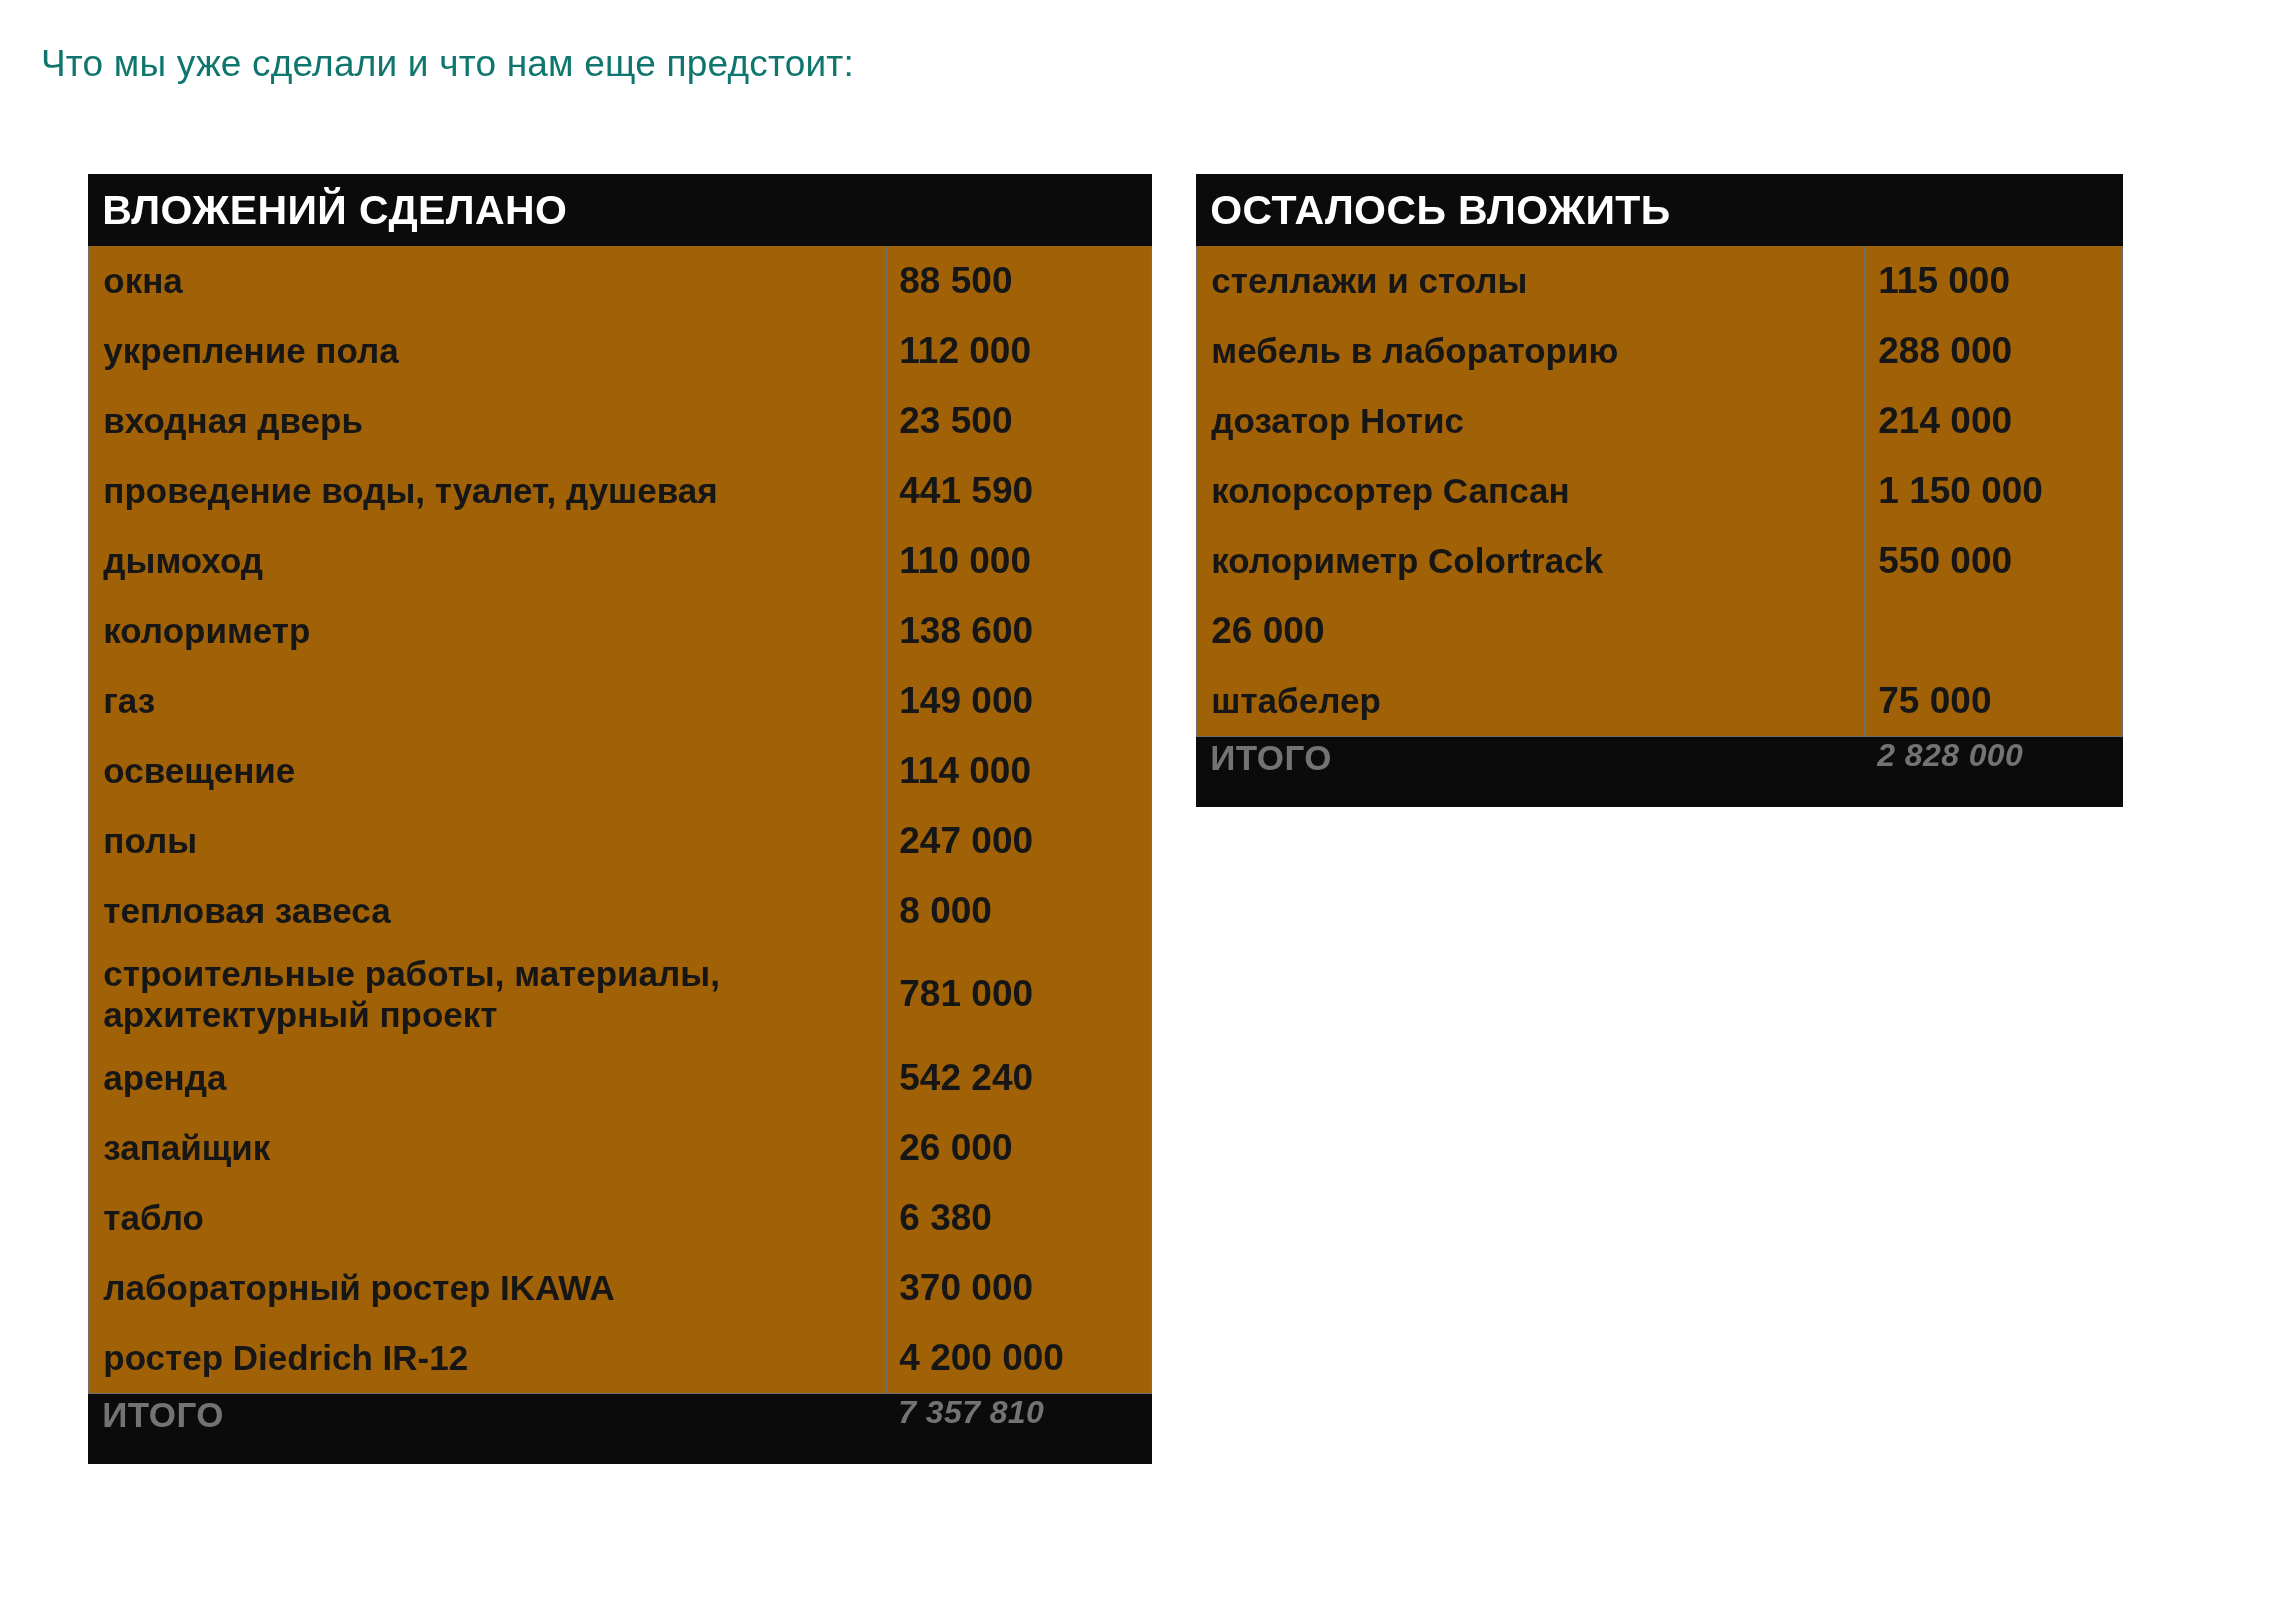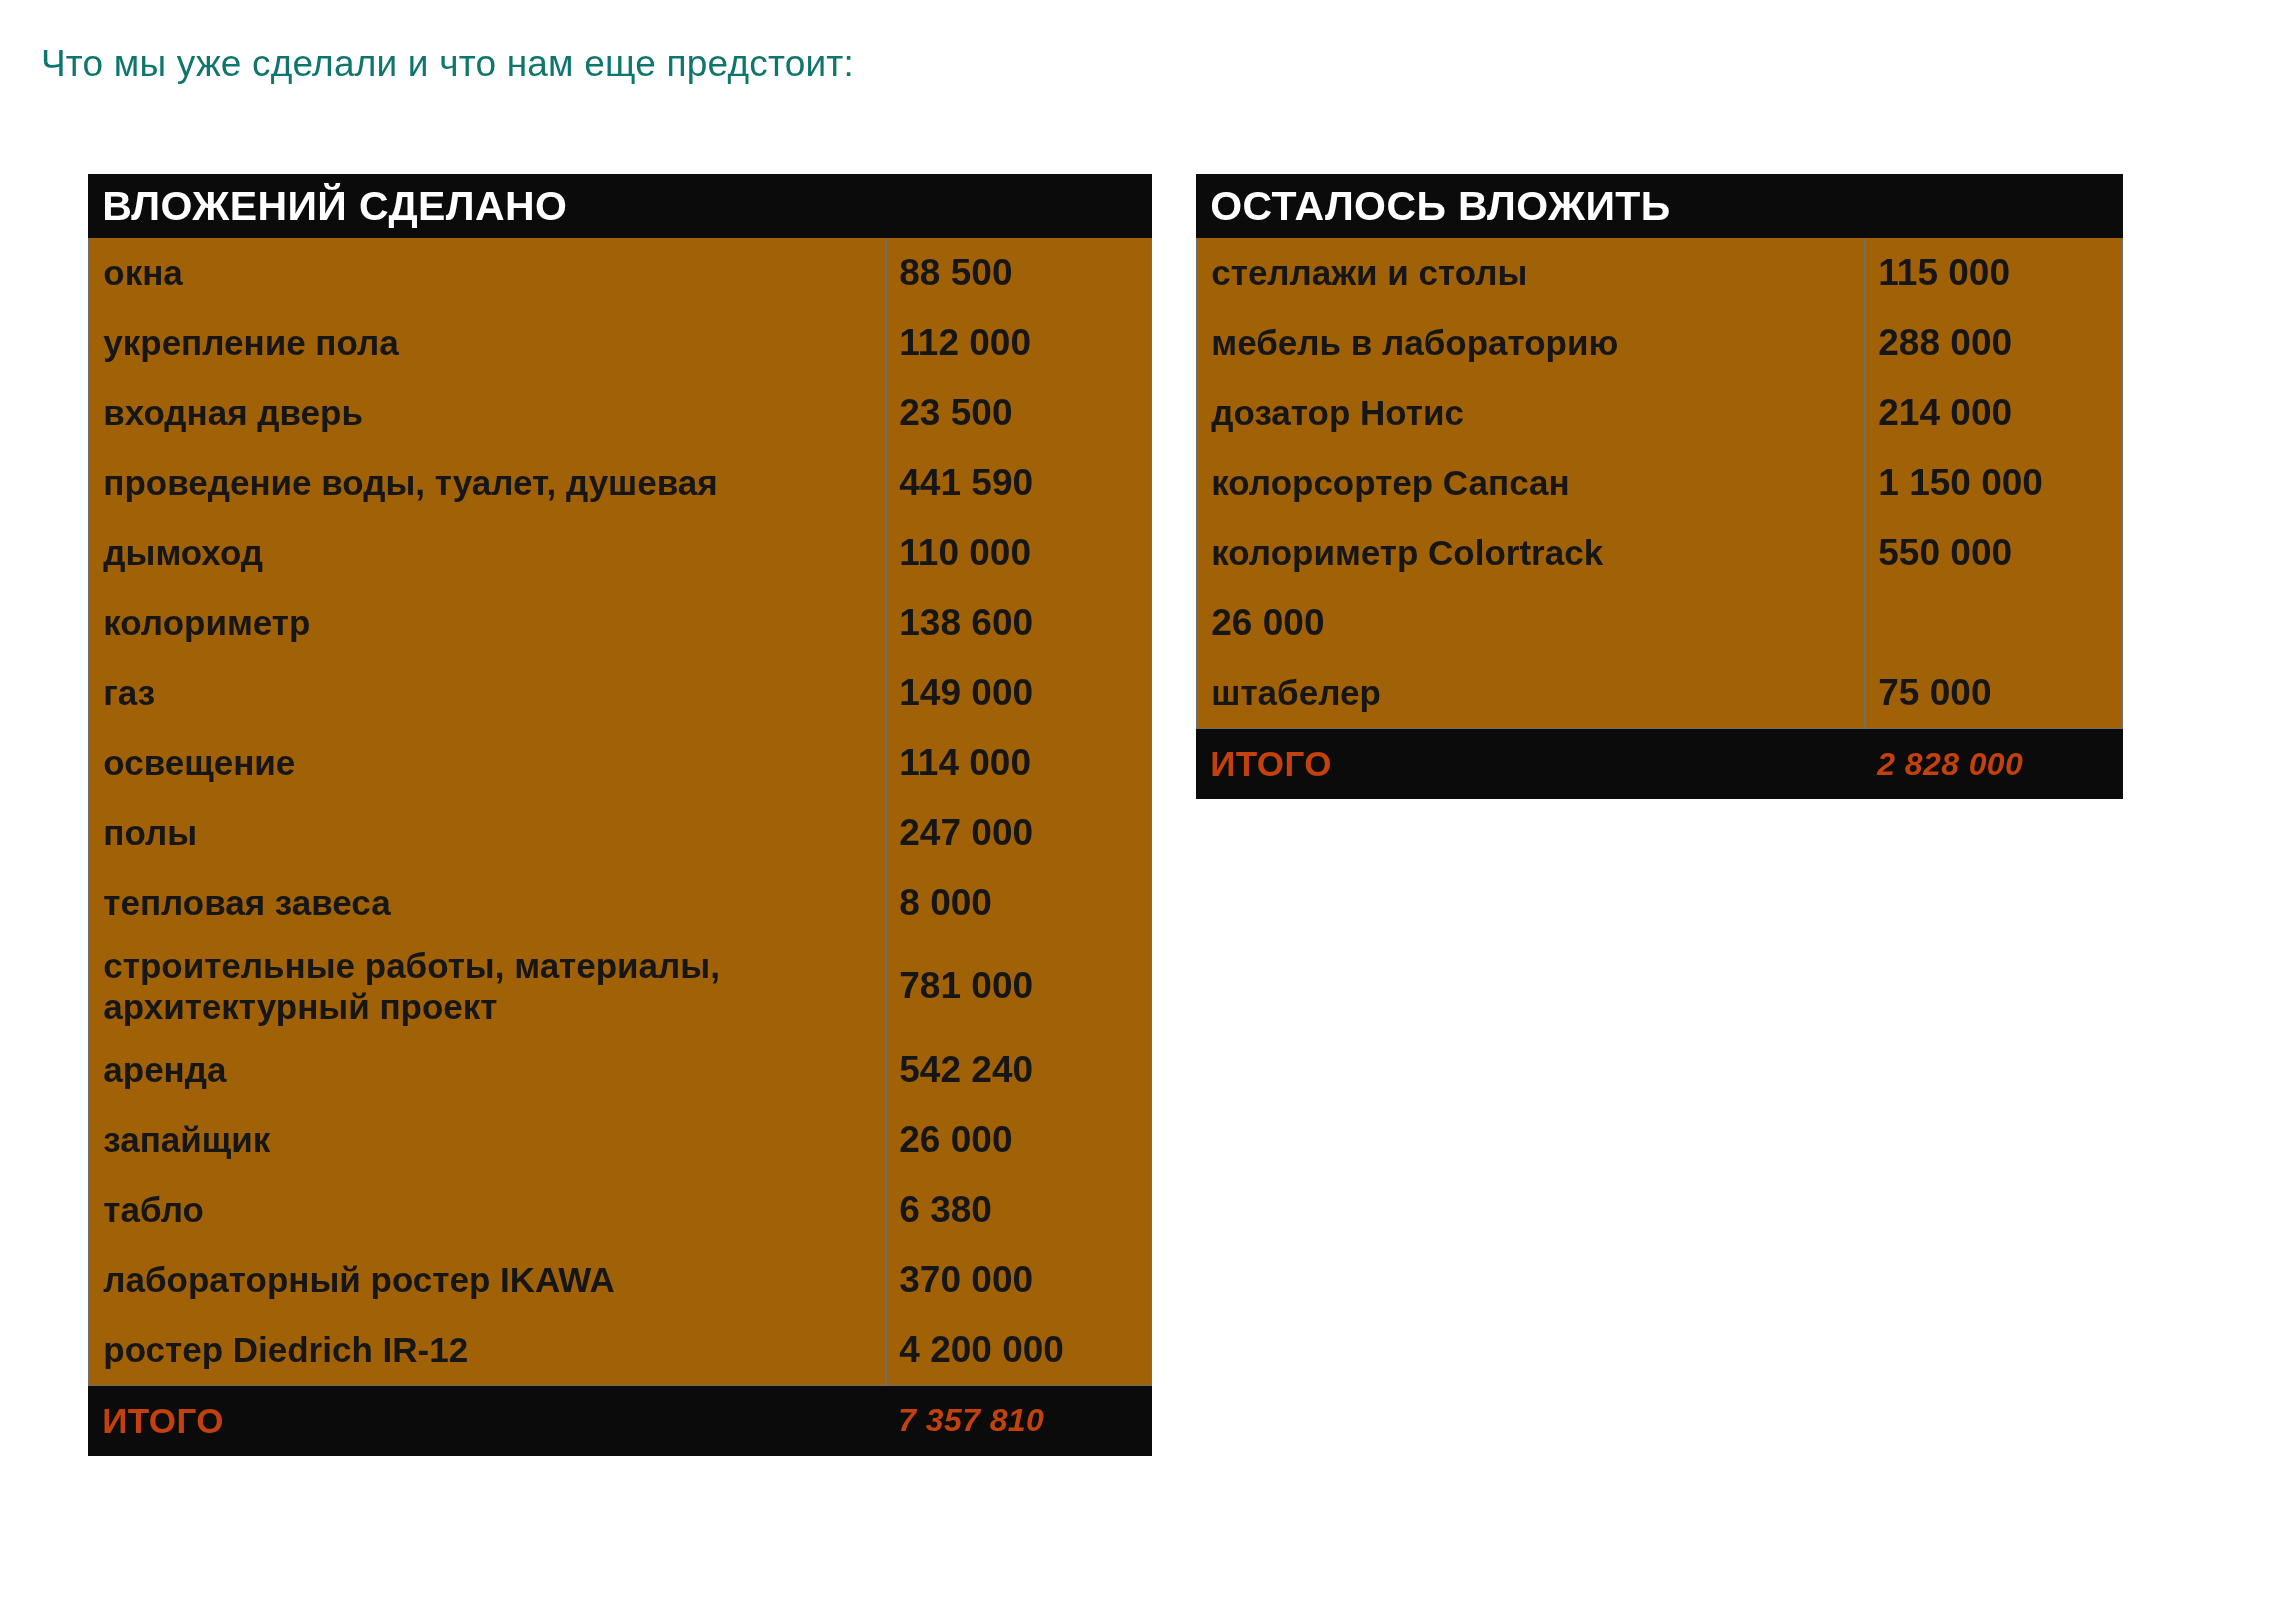--- a/index.html
+++ b/index.html
@@ -30,21 +30,21 @@
     flex-direction: column;
     font-weight: 700;
     color: #161616;
   }
   .inv-table.left  { left: 88px;   width: 1064px; --label-w: 796px; }
   .inv-table.right { left: 1196px; width: 927px; --label-w: 667px; }
 
   .tbl-header {
     background: #0b0b0b;
     color: #ffffff;
-    height: 64px;
+    height: 72px;
     display: flex;
     align-items: center;
     padding-left: 14.3px;
     font-size: 41px;
     letter-spacing: 0.4px;
     text-transform: uppercase;
   }
 
   .tbl-body {
     position: relative;
@@ -76,24 +76,23 @@
   }
   .cell-value {
     flex: 1;
     padding: 7.1px 9px 7.1px 14.3px;
     font-size: 37px;
     white-space: nowrap;
   }
 
   .tbl-footer {
     background: #0b0b0b;
-    color: #c2410c;
+    color: #737373;
     height: 70px;
     display: flex;
-    align-items: center;
     font-size: 41px;
     letter-spacing: 0.4px;
   }
   .tbl-footer .cell-label { padding: 0 0 0 14.3px; }
   .tbl-footer .cell-value { padding: 0 0 0 14.3px; font-size: 32px; font-style: italic; }
 </style>
 </head>
 <body>
 
 <div class="page-title">Что мы уже сделали и что нам еще предстоит:</div>

